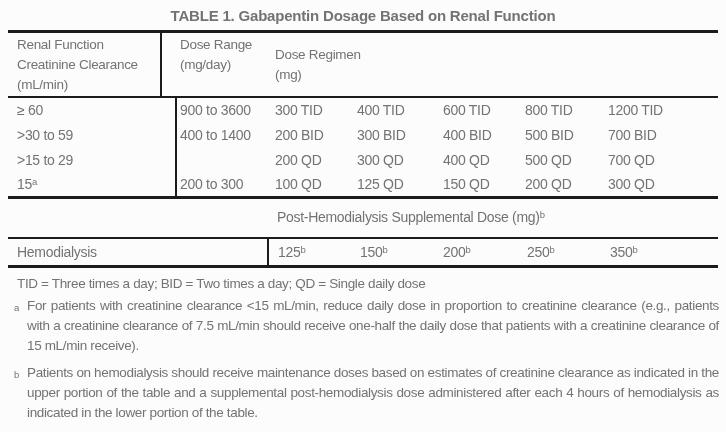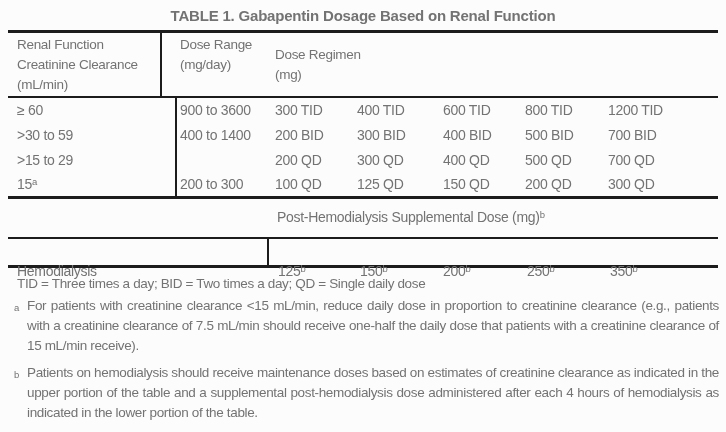--- a/index.html
+++ b/index.html
@@ -97,21 +97,21 @@
     <span class="c d1">125 QD</span>
     <span class="c d2">150 QD</span>
     <span class="c d3">200 QD</span>
     <span class="c d4">300 QD</span>
   </div>
 
   <div class="postlabel">
     <span>Post-Hemodialysis Supplemental Dose (mg)</span><span class="sup">b</span>
   </div>
 
-  <div class="row" style="top:239px;height:26px;line-height:26px;margin-top:19px;">
+  <div class="row" style="top:239px;height:26px;line-height:26px;">
     <span class="c c1">Hemodialysis</span>
     <span class="c h0"><span>125</span><span class="sup">b</span></span>
     <span class="c h1"><span>150</span><span class="sup">b</span></span>
     <span class="c h2"><span>200</span><span class="sup">b</span></span>
     <span class="c h3"><span>250</span><span class="sup">b</span></span>
     <span class="c h4"><span>350</span><span class="sup">b</span></span>
   </div>
 
   <div class="fn-abbrev">TID = Three times a day; BID = Two times a day; QD = Single daily dose</div>
 

